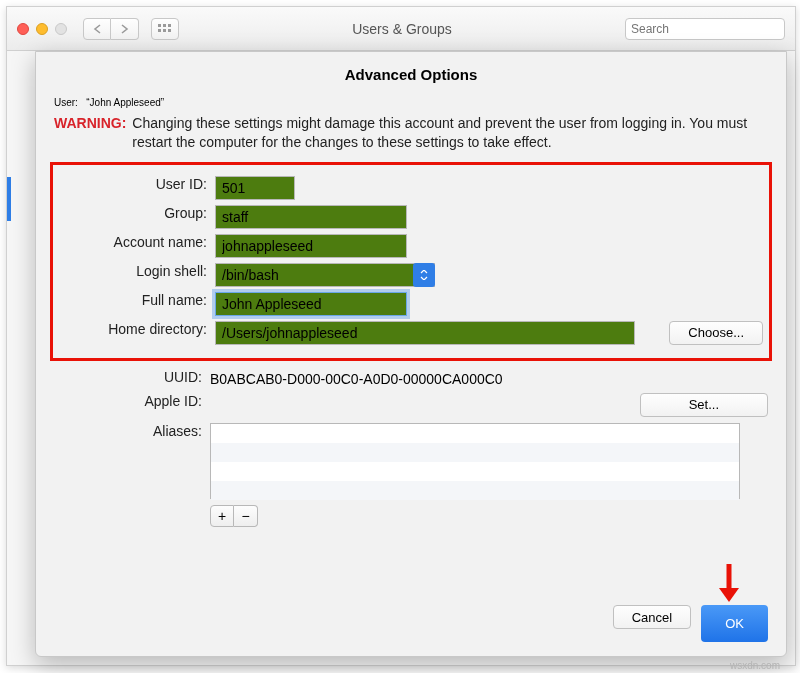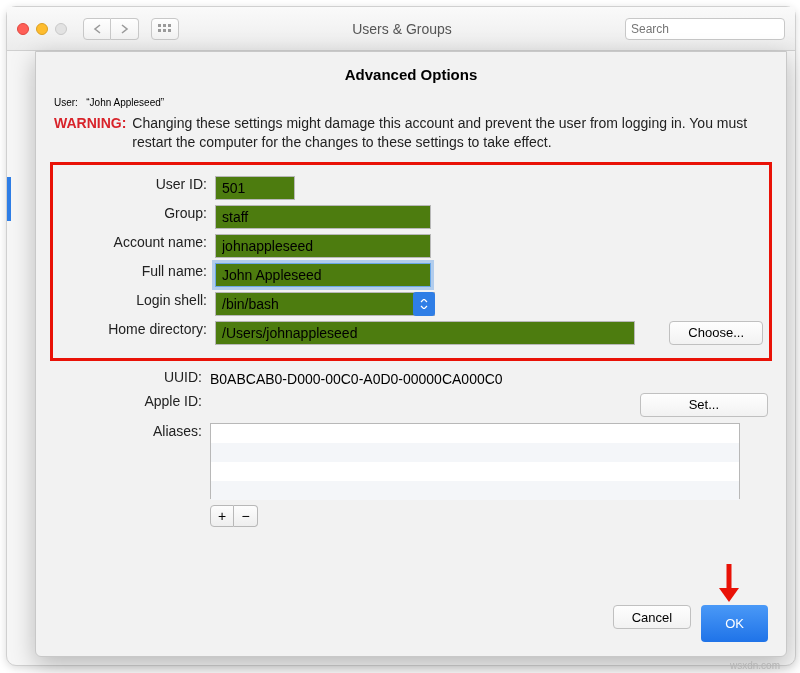--- a/index.html
+++ b/index.html
@@ -11,21 +11,21 @@
       height: 673px;
       overflow: hidden;
       position: relative;
     }
     .window {
       width: 790px;
       height: 660px;
       margin: 6px;
       background: #f6f6f6;
       border: 1px solid #d0d0d0;
-      border-radius: 10px;
+      border-radius: 0;
       box-shadow: 0 2px 8px rgba(0,0,0,0.15);
       position: relative;
     }
     .titlebar {
       height: 44px;
       background: linear-gradient(#fafafa, #ececec);
       border-bottom: 1px solid #d0d0d0;
       display: flex;
       align-items: center;
       padding: 0 10px;
@@ -125,21 +125,21 @@
       background: #4d7c0f;
       padding: 0 6px;
       font-size: 14px;
       outline: none;
     }
     .field-input.focused {
       border: 1px solid #6aa7e8;
       box-shadow: 0 0 0 3px rgba(100,160,230,0.45);
     }
     .w-small { width: 80px; }
-    .w-mid { width: 216px; }
+    .w-mid { width: 192px; }
     .w-full { width: 420px; }
     .select-wrap {
       position: relative;
       width: 220px;
       height: 24px;
     }
     .select-wrap .field-input { width: 100%; padding-right: 26px; }
     .select-caret {
       position: absolute;
       right: 0; top: 0;
@@ -290,35 +290,35 @@
       </div>
       <div class="field-row">
         <div class="field-label">Group:</div>
         <input class="field-input w-mid" value="staff" style="">
       </div>
       <div class="field-row">
         <div class="field-label">Account name:</div>
         <input class="field-input w-mid" value="johnappleseed" style="">
       </div>
       <div class="field-row">
-        <div class="field-label">Full name:</div>
-        <input class="field-input w-mid focused" value="John Appleseed" style="">
-      </div>
-      <div class="field-row">
         <div class="field-label">Login shell:</div>
         <div class="select-wrap">
           <input class="field-input" value="/bin/bash" style="">
           <div class="select-caret">
             <svg width="8" height="10" viewBox="0 0 8 10">
                 <path d="M1 3 L4 0 L7 3 M1 7 L4 10 L7 7" stroke="#fff" stroke-width="1.2" fill="none"></path>
               </svg>
           </div>
         </div>
       </div>
       <div class="field-row">
+        <div class="field-label">Full name:</div>
+        <input class="field-input w-mid focused" value="John Appleseed" style="">
+      </div>
+      <div class="field-row">
         <div class="field-label">Home directory:</div>
         <input class="field-input w-full" value="/Users/johnappleseed" style="">
         <button class="mac-btn" style="margin-left:auto">Choose...</button>
       </div>
     </div>
 
     <div class="uuid-row">
       <div class="field-label">UUID:</div>
       <div class="uuid-val">B0ABCAB0-D000-00C0-A0D0-00000CA000C0</div>
     </div>

